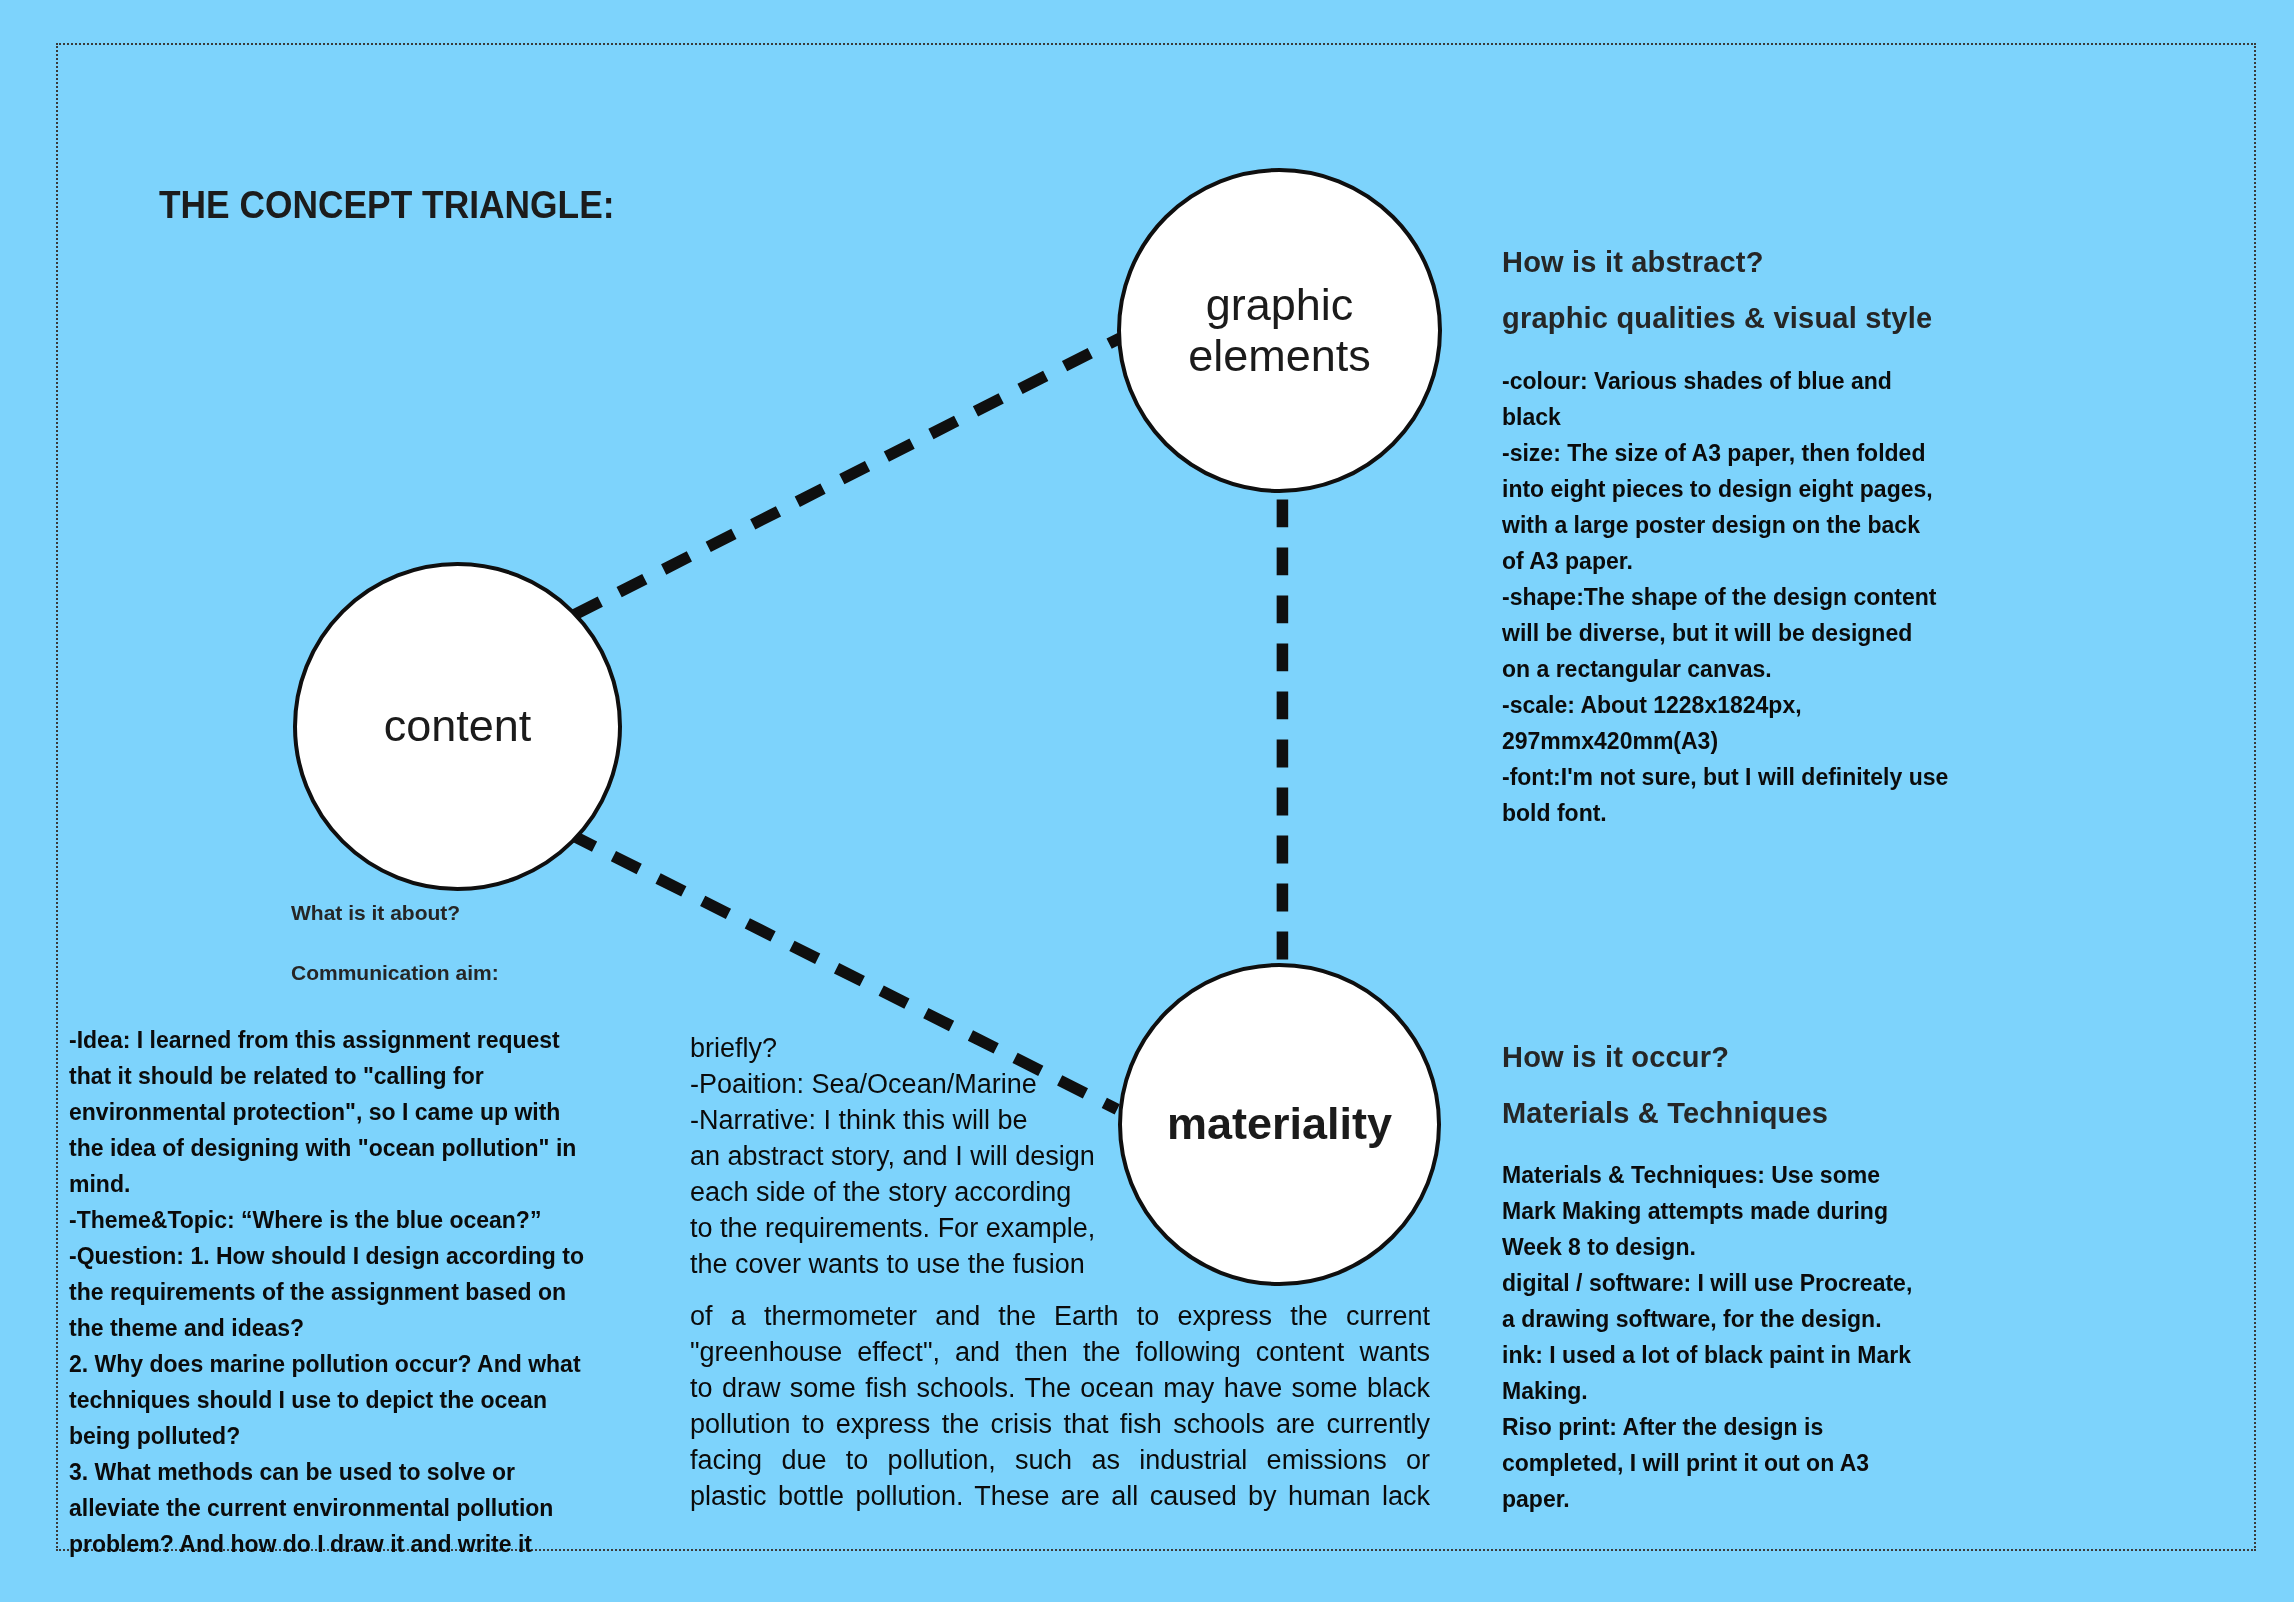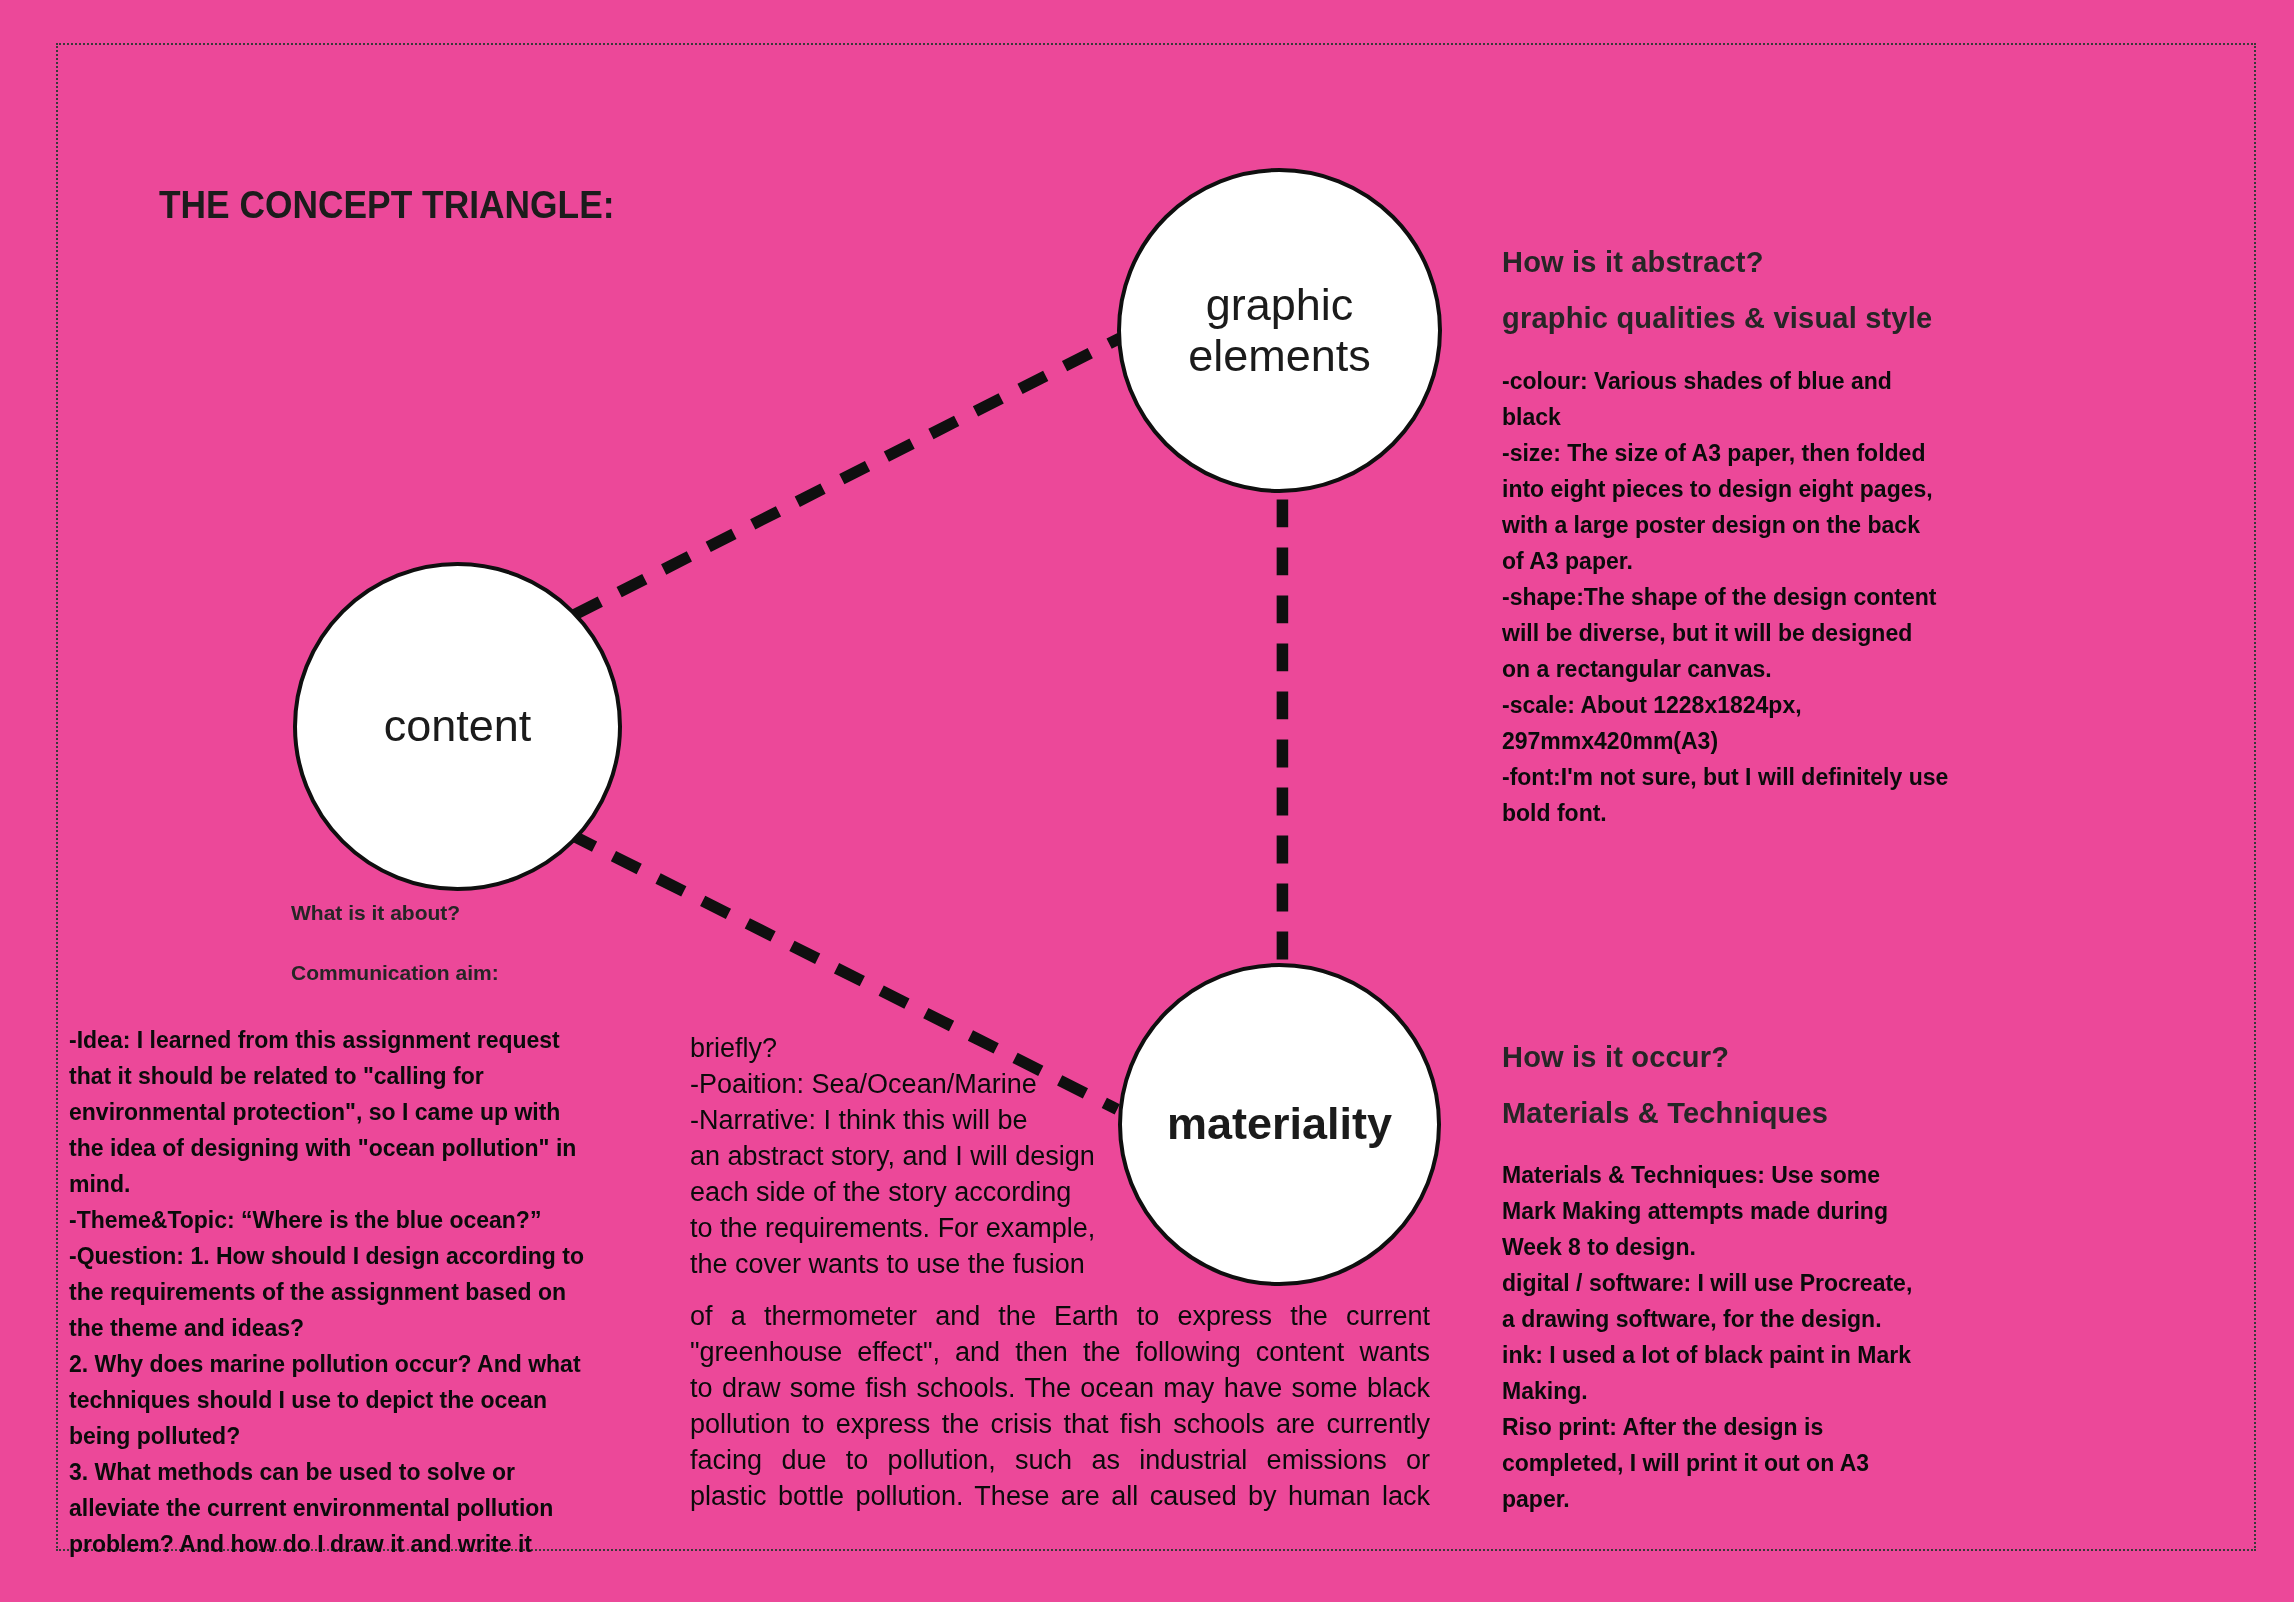--- a/index.html
+++ b/index.html
@@ -1,19 +1,19 @@
 <!DOCTYPE html>
 <html><head>
 <meta charset="utf-8">
 <style>
   html,body{margin:0;padding:0;background:#ffffff;}
   .page{
     position:relative;
     width:2294px;height:1602px;
-    background:#ec4899;
+    background:#7dd3fc;
     font-family:"Liberation Sans", sans-serif;
     color:#0c0c0c;
     overflow:hidden;
   }
   .dotted-frame{
     position:absolute;left:56px;top:43px;width:2196px;height:1504px;
     border:2.9px dotted #3a3a3a;
   }
   .title{
     position:absolute;left:159px;top:184px;

